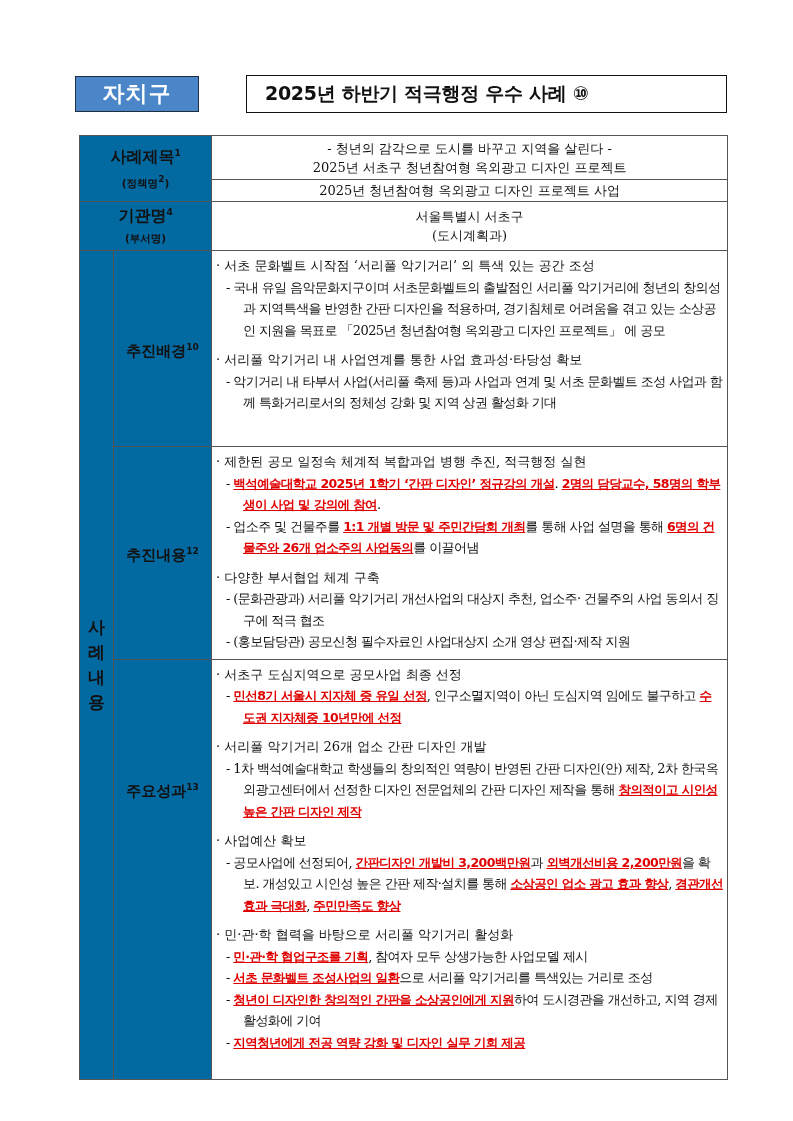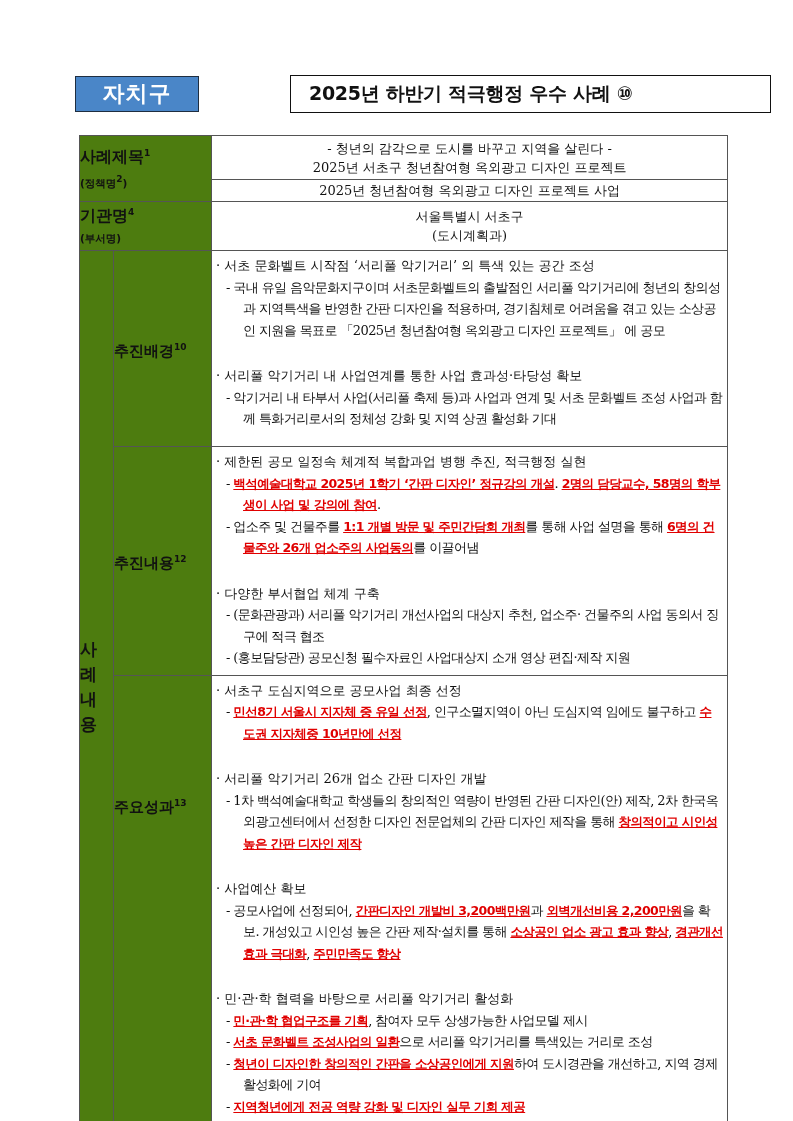--- a/index.html
+++ b/index.html
@@ -8,35 +8,35 @@
 
   .hdr-tag { position: absolute; left: 75px; top: 76px; width: 124px; height: 36px;
              background: #4a86c8; border: 1px solid #1f2e40; box-sizing: border-box;
              display: flex; align-items: center; justify-content: center;
              color: #fff; font-family: "DejaVu Sans", "Liberation Sans", sans-serif;
              font-weight: bold; font-size: 22px; letter-spacing: 1px; }
   .hdr-title { position: absolute; left: 246px; top: 75px; width: 481px; height: 38px;
                border: 1.5px solid #111; box-sizing: border-box; display: flex;
                align-items: center; padding-left: 18px;
                font-family: "DejaVu Sans", "Liberation Sans", sans-serif;
-               font-weight: bold; font-size: 19px; letter-spacing: -0.3px; margin-left: 44px; }
+               font-weight: bold; font-size: 19px; letter-spacing: -0.3px; }
 
   table.main { position: absolute; left: 79px; top: 135px; width: 648px;
                border-collapse: collapse; table-layout: fixed; }
   table.main td { border: 1px solid #555; padding: 0; vertical-align: middle; }
   table.main { border: 1.5px solid #111; }
-  .lbl { background: #4d7c0f; text-align: left;
+  .lbl { background: #0369a1; text-align: center;
          font-family: "DejaVu Sans", "Liberation Sans", sans-serif; font-weight: bold; }
   .lbl .big { font-size: 16px; display: block; line-height: 20px; }
   .lbl .small { font-size: 10.5px; display: block; line-height: 24px; }
   .lbl sup { font-size: 9px; }
   .vert { font-size: 17px; line-height: 25px; }
   .center { text-align: center; font-size: 13px; line-height: 19px; }
   .content { font-size: 13px; line-height: 21.5px; padding: 4px 4px 6px 4px !important; vertical-align: top !important; }
-  .blk { margin-top: 24px; }
+  .blk { margin-top: 8px; }
   .blk:first-child { margin-top: 0; }
   .b1 { padding-left: 10px; text-indent: -10px; }
   .b2 { padding-left: 27px; text-indent: -17px; }
   .hl { color: #e00000; font-weight: bold; text-decoration: underline;
         font-family: "DejaVu Sans", "Liberation Sans", sans-serif; font-size: 12.5px; }
   .tight { letter-spacing: -0.6px; }
 </style>
 </head>
 <body>
 

